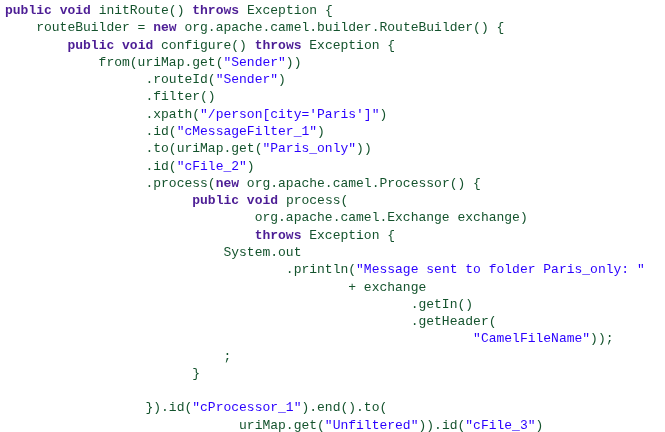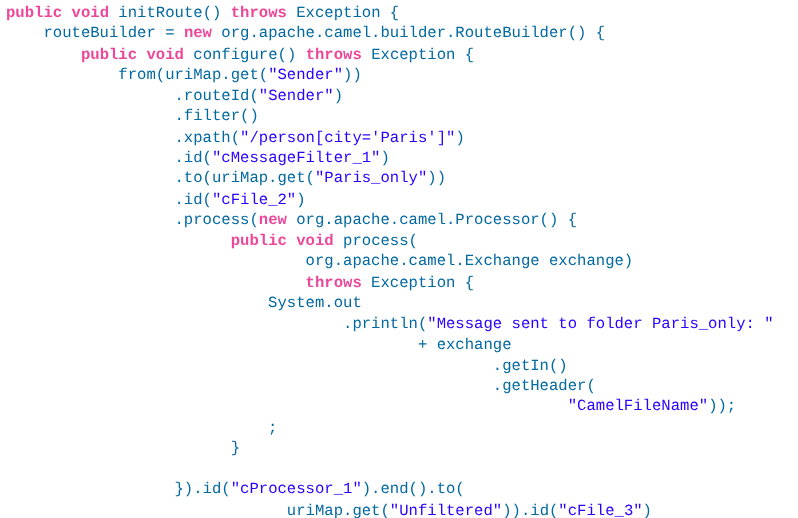--- a/index.html
+++ b/index.html
@@ -21,20 +21,20 @@
     font-family: "Liberation Mono", "DejaVu Sans Mono", monospace;
     font-size: 13px;
     line-height: 17.28px;
     white-space: pre;
     color: #000000;
     background: #ffffff;
   }
   .line {
     min-height: 17.28px;
   }
-  .tok-p   { color: #0369a1; margin-top: 37px; }
-  .tok-kw  { color: #ec4899; font-weight: bold; }
+  .tok-p   { color: #14532d; margin-top: 37px; }
+  .tok-kw  { color: #4c1d95; font-weight: bold; }
   .tok-str { color: #2a00ff; }
 </style>
 </head>
 <body>
 
 <pre class="code-editor"><div class="line"><span class="tok-kw">public</span><span class="tok-p"> </span><span class="tok-kw">void</span><span class="tok-p"> initRoute() </span><span class="tok-kw">throws</span><span class="tok-p"> Exception {</span></div><div class="line"><span class="tok-p">    routeBuilder = </span><span class="tok-kw">new</span><span class="tok-p"> org.apache.camel.builder.RouteBuilder() {</span></div><div class="line"><span class="tok-p">        </span><span class="tok-kw">public</span><span class="tok-p"> </span><span class="tok-kw">void</span><span class="tok-p"> configure() </span><span class="tok-kw">throws</span><span class="tok-p"> Exception {</span></div><div class="line"><span class="tok-p">            from(uriMap.get(</span><span class="tok-str">"Sender"</span><span class="tok-p">))</span></div><div class="line"><span class="tok-p">                  .routeId(</span><span class="tok-str">"Sender"</span><span class="tok-p">)</span></div><div class="line"><span class="tok-p">                  .filter()</span></div><div class="line"><span class="tok-p">                  .xpath(</span><span class="tok-str">"/person[city='Paris']"</span><span class="tok-p">)</span></div><div class="line"><span class="tok-p">                  .id(</span><span class="tok-str">"cMessageFilter_1"</span><span class="tok-p">)</span></div><div class="line"><span class="tok-p">                  .to(uriMap.get(</span><span class="tok-str">"Paris_only"</span><span class="tok-p">))</span></div><div class="line"><span class="tok-p">                  .id(</span><span class="tok-str">"cFile_2"</span><span class="tok-p">)</span></div><div class="line"><span class="tok-p">                  .process(</span><span class="tok-kw">new</span><span class="tok-p"> org.apache.camel.Processor() {</span></div><div class="line"><span class="tok-p">                        </span><span class="tok-kw">public</span><span class="tok-p"> </span><span class="tok-kw">void</span><span class="tok-p"> process(</span></div><div class="line"><span class="tok-p">                                org.apache.camel.Exchange exchange)</span></div><div class="line"><span class="tok-p">                                </span><span class="tok-kw">throws</span><span class="tok-p"> Exception {</span></div><div class="line"><span class="tok-p">                            System.out</span></div><div class="line"><span class="tok-p">                                    .println(</span><span class="tok-str">"Message sent to folder Paris_only: "</span></div><div class="line"><span class="tok-p">                                            + exchange</span></div><div class="line"><span class="tok-p">                                                    .getIn()</span></div><div class="line"><span class="tok-p">                                                    .getHeader(</span></div><div class="line"><span class="tok-p">                                                            </span><span class="tok-str">"CamelFileName"</span><span class="tok-p">));</span></div><div class="line"><span class="tok-p">                            ;</span></div><div class="line"><span class="tok-p">                        }</span></div><div class="line">&nbsp;</div><div class="line"><span class="tok-p">                  }).id(</span><span class="tok-str">"cProcessor_1"</span><span class="tok-p">).end().to(</span></div><div class="line"><span class="tok-p">                              uriMap.get(</span><span class="tok-str">"Unfiltered"</span><span class="tok-p">)).id(</span><span class="tok-str">"cFile_3"</span><span class="tok-p">)</span></div></pre>
 
 </body></html>

